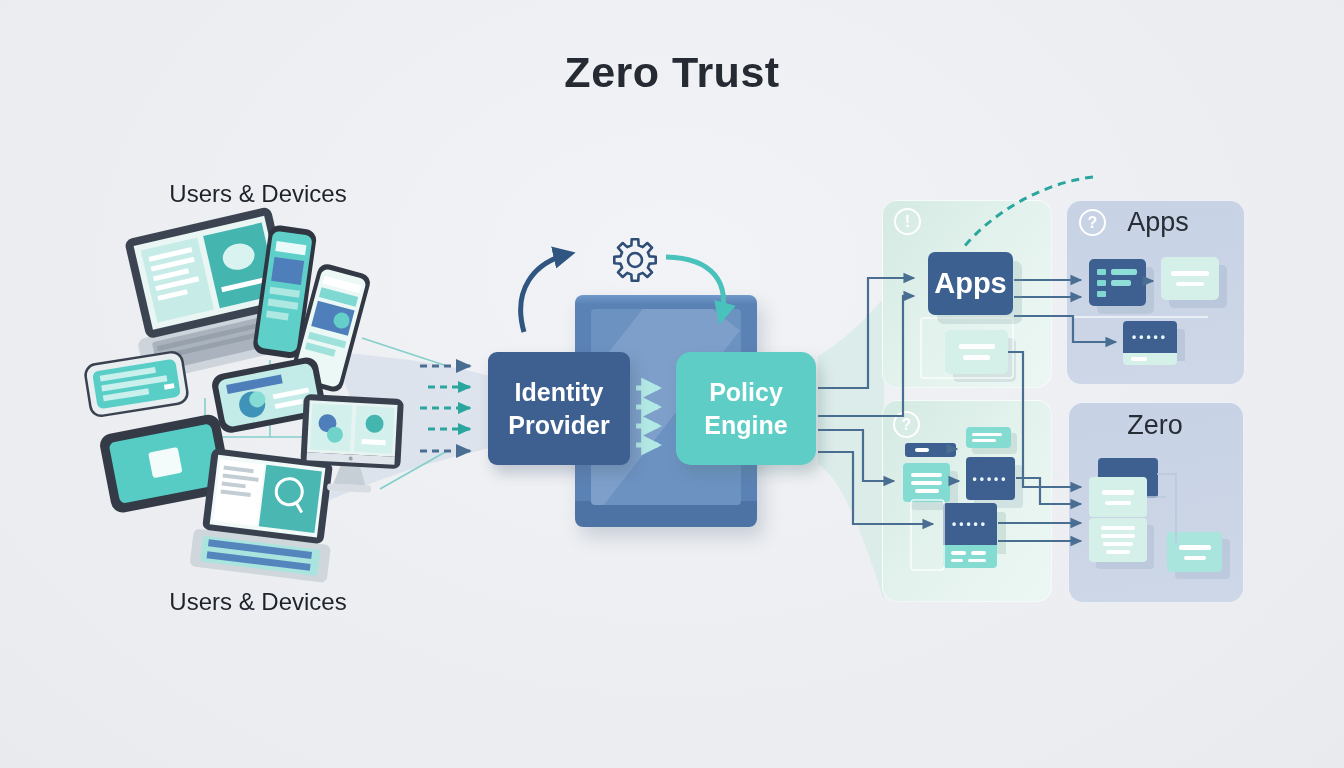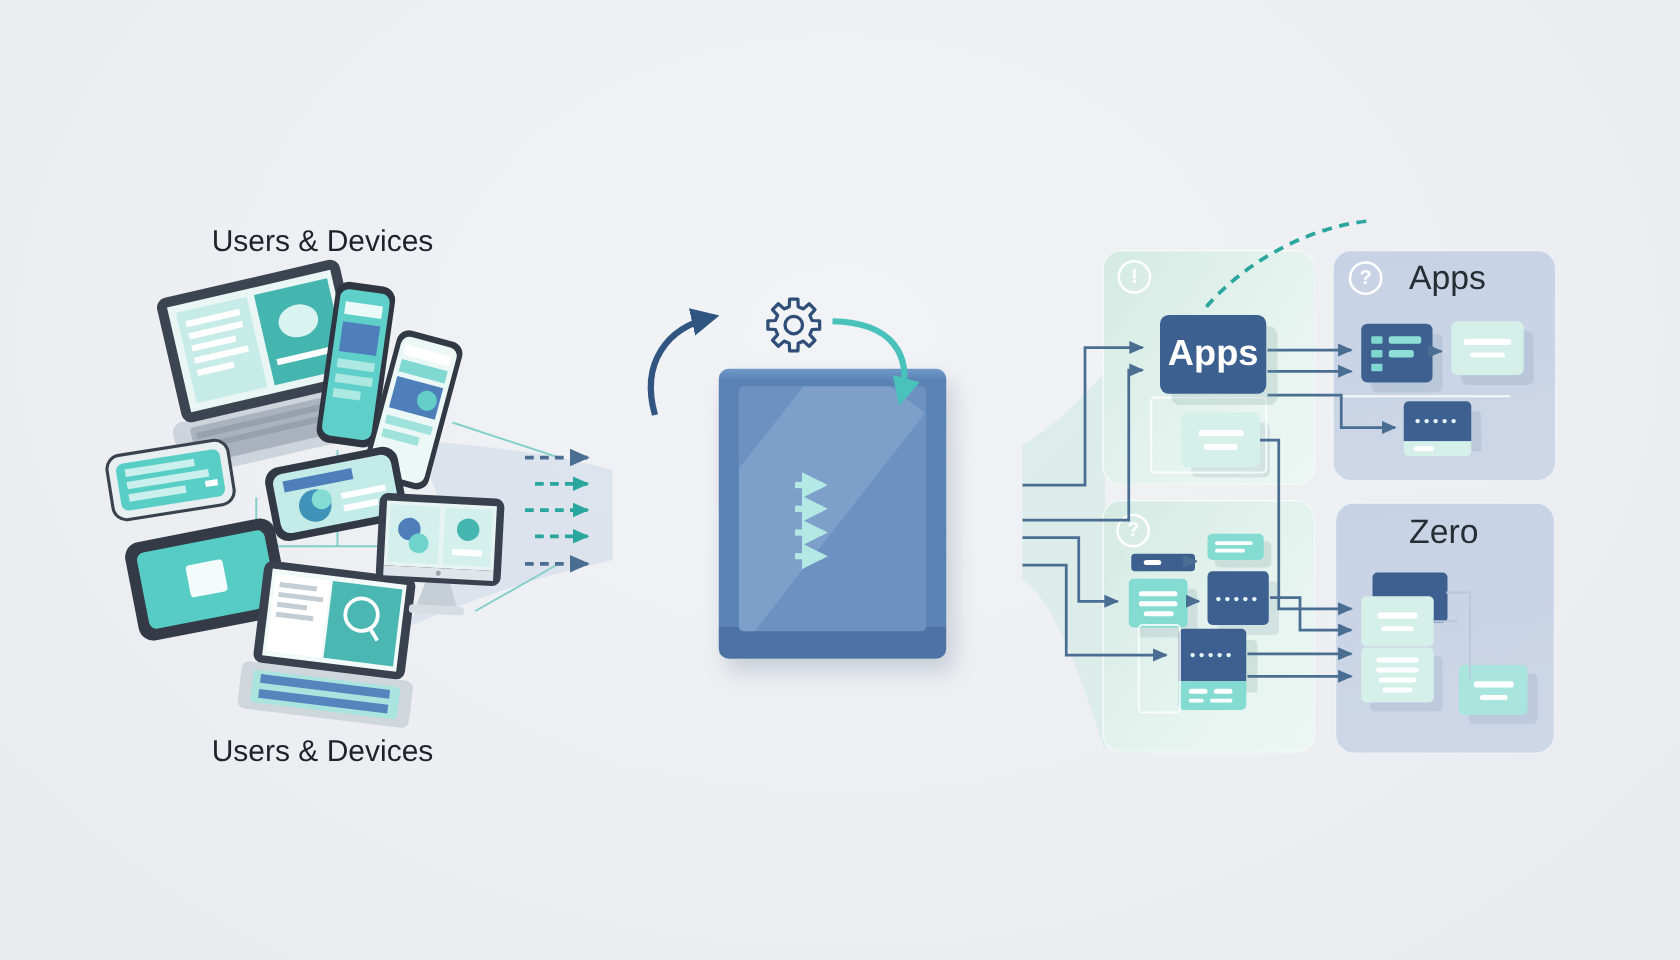--- a/index.html
+++ b/index.html
@@ -345,20 +345,27 @@
     </g>
     <g fill="none" stroke="#4a6d92" stroke-width="2.2">
       <path d="M 948,449 H 957" marker-end="url(#m-slate)"></path>
       <path d="M 951,481 H 959" marker-end="url(#m-slate)"></path>
       <path d="M 1016,478 H 1040 V 504 H 1081" marker-end="url(#m-slate)"></path>
       <path d="M 998,523 H 1081" marker-end="url(#m-slate)"></path>
       <path d="M 998,541 H 1081" marker-end="url(#m-slate)"></path>
     </g>
   </svg>
 
+  <div class="node ip" style="z-index:6;">
+    <span style="display:block; width:110px;">Identity Provider</span>
+  </div>
+  <div class="node pe" style="z-index:6;">
+    <span style="display:block; width:95px;">Policy Engine</span>
+  </div>
   <div class="node apps-node">
     <span>Apps</span>
   </div>
 
+  <h1 class="title">Zero Trust</h1>
   <div class="lbl top">Users &amp; Devices</div>
   <div class="lbl bottom">Users &amp; Devices</div>
 
 </div>
 
 </body></html>

